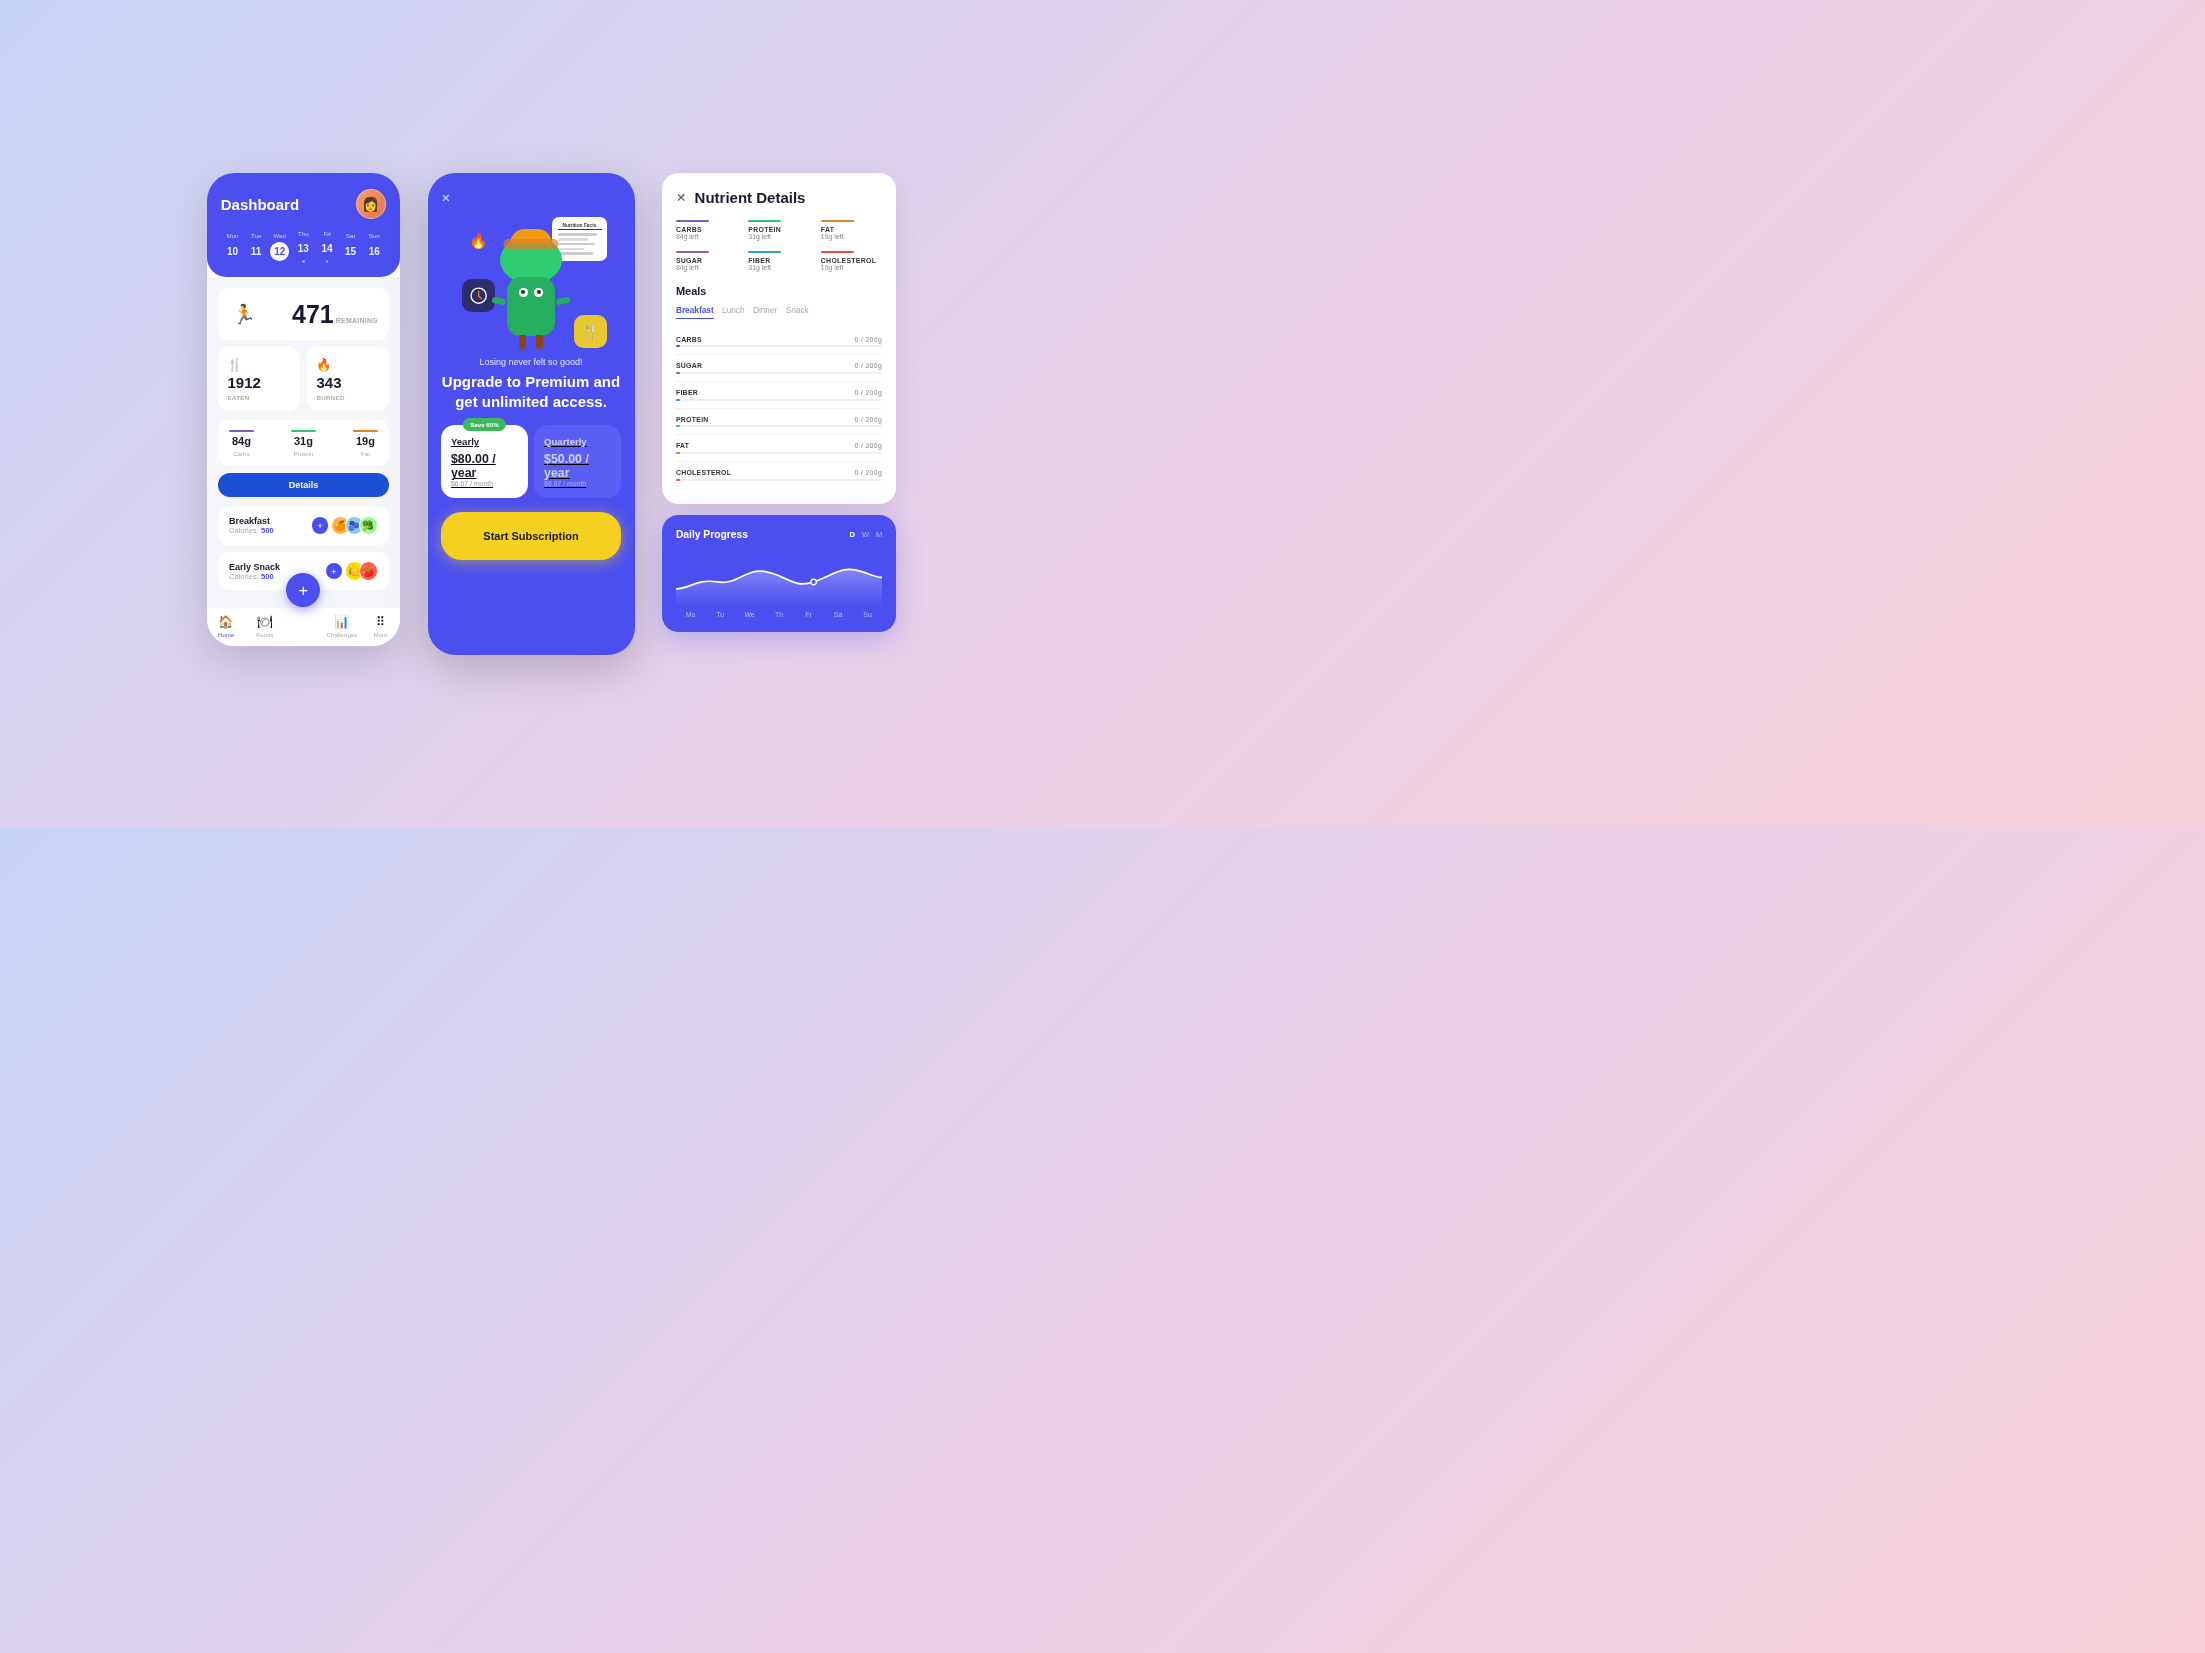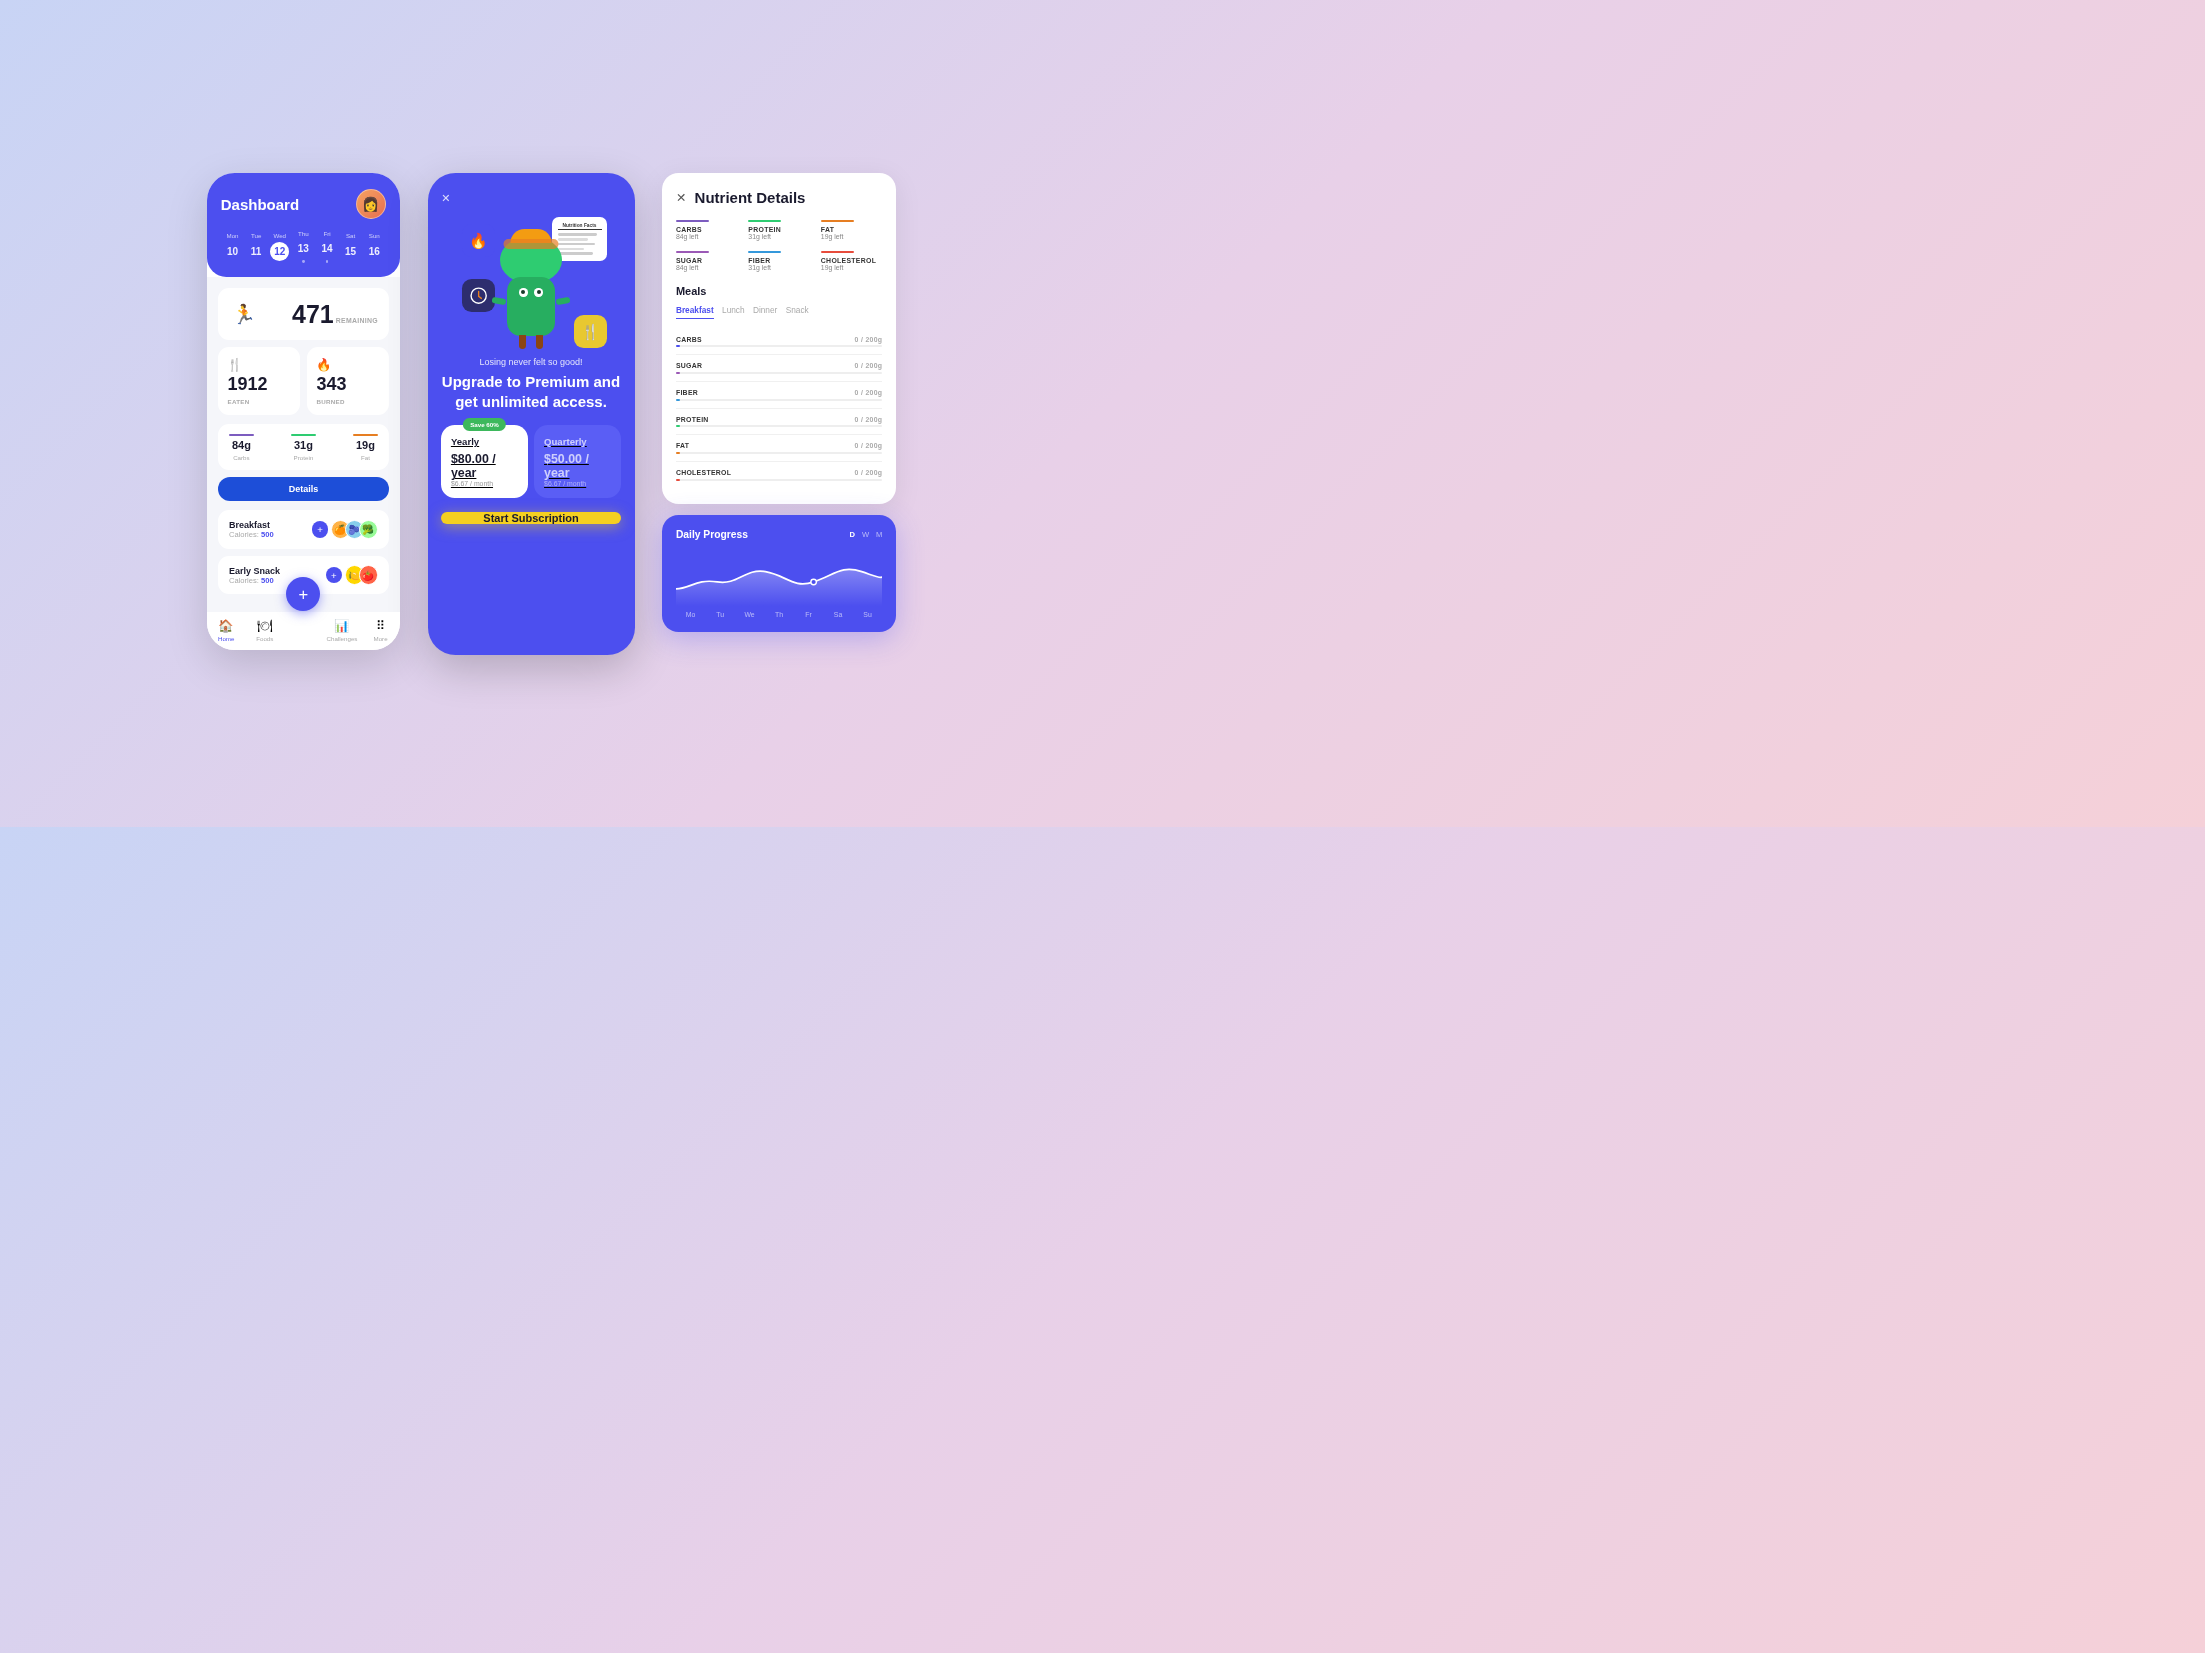--- a/index.html
+++ b/index.html
@@ -137,21 +137,21 @@
       background: white;
       border-radius: 11px;
       padding: 9.6px;
       flex: 1;
       display: flex;
       flex-direction: column;
       gap: 2.8px;
     }
     .stat-icon { font-size: 12.4px; }
     .stat-number {
-      font-size: 18px;
+      font-size: 15px;
       font-weight: 700;
       color: #1a1a2e;
     }
     .stat-sublabel {
       font-size: 6.2px;
       color: #aaa;
       font-weight: 600;
       letter-spacing: 0.3px;
     }
     .macro-row {
@@ -425,21 +425,21 @@
     .plan-sub {
       font-size: 6.9px;
       color: #999;
     }
     .plan-card.quarterly .plan-sub { color: rgba(255,255,255,0.5); }
     .start-btn {
       background: #f5d020;
       color: #1a1a2e;
       border: none;
       border-radius: 20.7px;
-      padding: 0 0;
+      padding: 18px 0;
       width: 100%;
       font-size: 11px;
       font-weight: 800;
       cursor: pointer;
       box-shadow: 0 2.8px 13.8px rgba(245,208,32,0.5);
     }
 
     
     .nutrient-screen {
       width: 234px;

